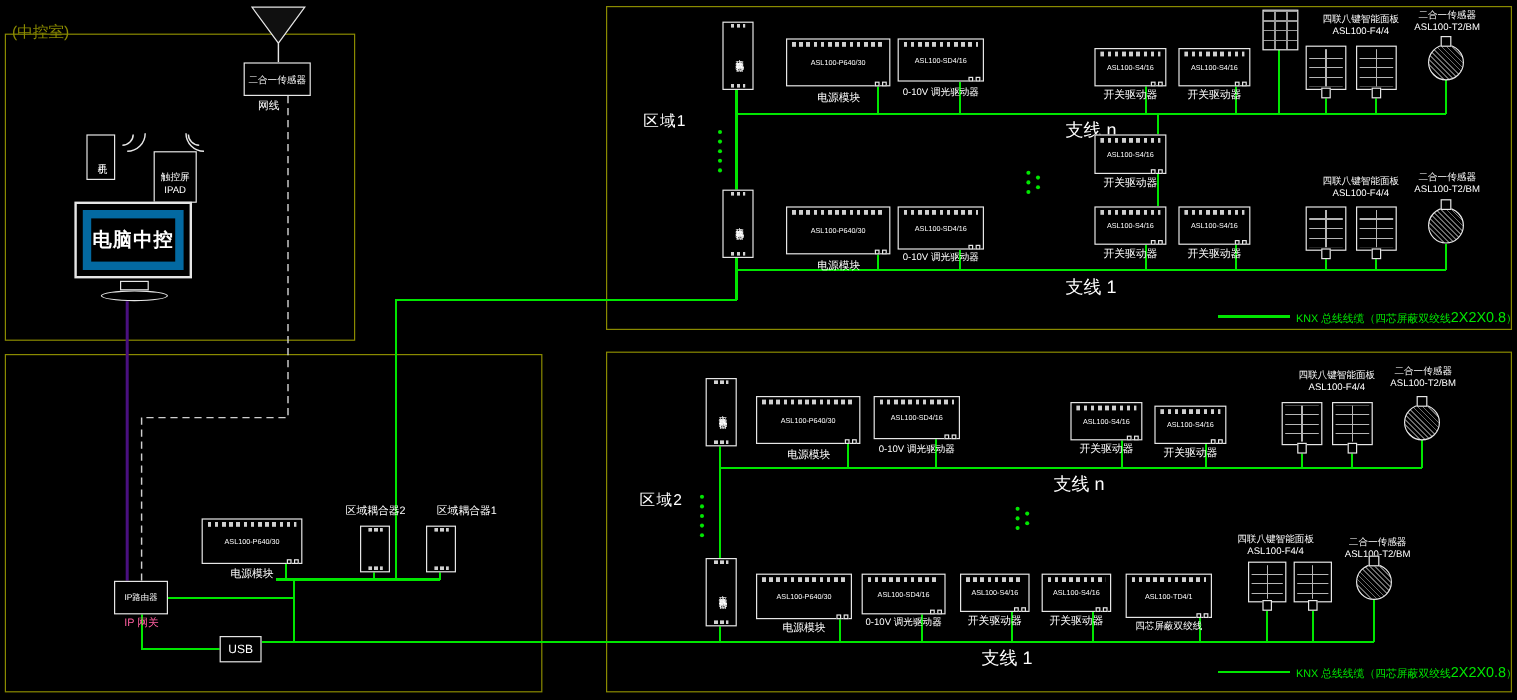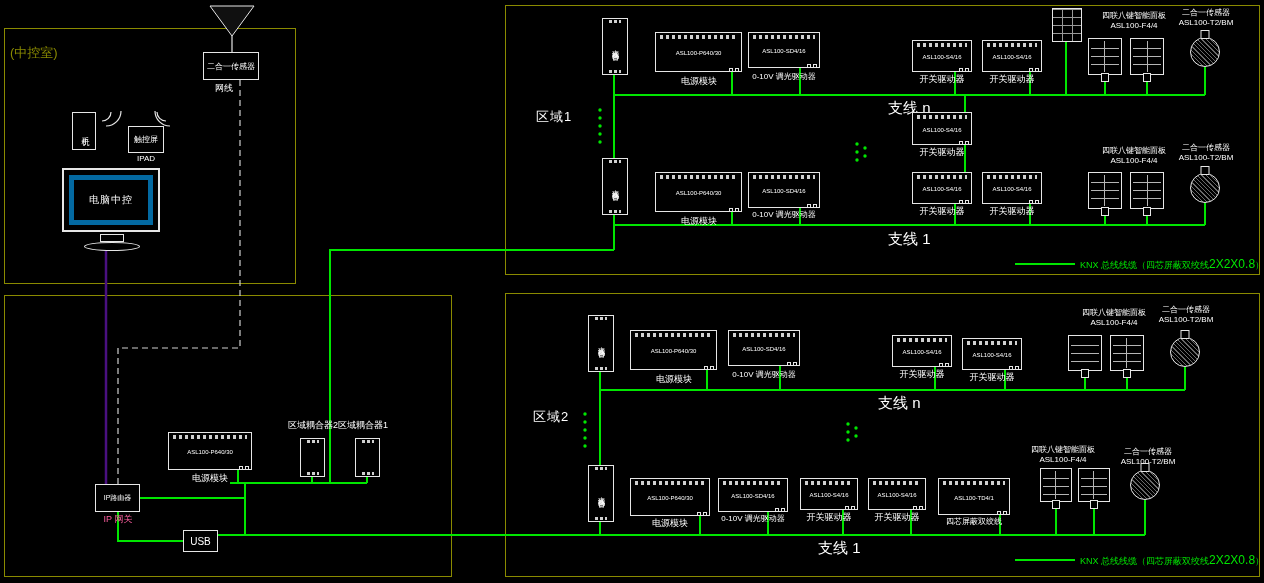--- a/index.html
+++ b/index.html
@@ -41,22 +41,22 @@
   .sensor{position:absolute;width:30px;height:30px;border-radius:50%;border:1px solid #e6e6e6;
      background:repeating-linear-gradient(45deg,#000 0 2px,#6a6a6a 2px 3px)}
   .sensor::before{content:"";position:absolute;top:-8px;left:50%;transform:translateX(-50%);
      width:7px;height:7px;background:#000;border:1px solid #e6e6e6}
   .griddev{position:absolute;width:30px;height:34px;border:1px solid #e6e6e6;
      background:repeating-linear-gradient(0deg,transparent 0 7px,#9a9a9a 7px 8px),
                 repeating-linear-gradient(90deg,transparent 0 9px,#9a9a9a 9px 10px)}
   .sbox{position:absolute;background:#000;border:1px solid #e6e6e6;display:flex;align-items:center;
         justify-content:center;font-size:8px;color:#fff;white-space:nowrap}
   .monitor{position:absolute;left:62px;top:168px;width:98px;height:64px;border:2px solid #e6e6e6;background:#000}
-  .scr{position:absolute;inset:5px;border:5px solid #0369a1;display:flex;align-items:center;
-       justify-content:center;font-size:10px;font-weight:normal;letter-spacing:1px}
+  .scr{position:absolute;inset:5px;border:7px solid #0369a1;display:flex;align-items:center;
+       justify-content:center;font-size:16px;font-weight:bold;letter-spacing:1px}
   .frame-label{position:absolute;color:var(--frame);font-size:13px;white-space:nowrap}
   .area-label{position:absolute;color:#fff;font-size:13px;letter-spacing:1px;white-space:nowrap}
   .knx{position:absolute;color:var(--wire);font-size:9px;white-space:nowrap}
   .knx b{font-size:12px;font-weight:normal}
   .pink{color:var(--gateway)}
 </style>
 </head>
 <body>
 
 <div id="canvas">
@@ -152,52 +152,52 @@
         <path class="wline" d="M232 36 V52"></path>
     </g>
     <g class="wline">
       <path d="M102 121 a9 9 0 0 0 9 -9"></path>
         <path d="M106 126 a15 15 0 0 0 15 -15"></path>
       <path d="M166 121 a9 9 0 0 1 -9 -9"></path>
         <path d="M170 126 a15 15 0 0 1 -15 -15"></path>
     </g>
   </svg>
 
-  <div class="frame-label" style="left:10px;top:44px">(中控室)</div>
+  <div class="frame-label" style="left:10px;top:18px">(中控室)</div>
   <div class="sbox" style="left:203px;top:52px;width:56px;height:28px">二合一传感器</div>
   <div class="lbl" style="left:210px;top:84px;width:28px">网线</div>
   <div class="sbox" style="left:72px;top:112px;width:24px;height:38px">
     <span class="vtx" style="font-size:8px">手机</span>
   </div>
-  <div class="sbox" style="left:128px;top:126px;width:36px;height:27px">触控屏</div>
+  <div class="sbox" style="left:128px;top:126px;width:36px;height:43px">触控屏</div>
   <div class="lbl s8" style="left:128px;top:155px;width:36px">IPAD</div>
   <div class="monitor">
     <div class="scr">电脑中控</div>
   </div>
   <div class="dev" style="left:100px;top:234px;width:24px;height:8px"></div>
   <div class="dev" style="left:84px;top:242px;width:56px;height:9px;border-radius:50%"></div>
 
   <div class="dev" style="left:168px;top:432px;width:84px;height:38px">
     <i class="term"></i>
     <b class="m">ASL100-P640/30</b>
     <i class="stubs">
         <u></u>
         <u></u>
       </i>
   </div>
   <div class="lbl" style="left:175px;top:474px;width:70px">电源模块</div>
   <div class="lbl" style="left:278px;top:421px;width:70px">区域耦合器2</div>
-  <div class="lbl" style="left:328px;top:421px;width:70px">区域耦合器1</div>
+  <div class="lbl" style="left:354px;top:421px;width:70px">区域耦合器1</div>
   <div class="coupler" style="left:300px;top:438px;width:25px;height:39px"></div>
   <div class="coupler" style="left:355px;top:438px;width:25px;height:39px"></div>
   <div class="sbox" style="left:95px;top:484px;width:45px;height:28px;font-size:7px">IP路由器</div>
   <div class="lbl pink" style="left:94px;top:515px;width:48px">IP 网关</div>
   <div class="sbox" style="left:183px;top:530px;width:35px;height:22px;font-size:10px">USB</div>
 
-  <div class="area-label" style="left:536px;top:108px">区域1</div>
+  <div class="area-label" style="left:536px;top:92px">区域1</div>
 
   <div class="coupler" style="left:602px;top:18px">
     <span class="vtx">支线耦合器</span>
   </div>
   <div class="dev" style="left:655px;top:32px;width:87px;height:40px">
     <i class="term"></i>
     <b class="m">ASL100-P640/30</b>
     <i class="stubs">
         <u></u>
         <u></u>

